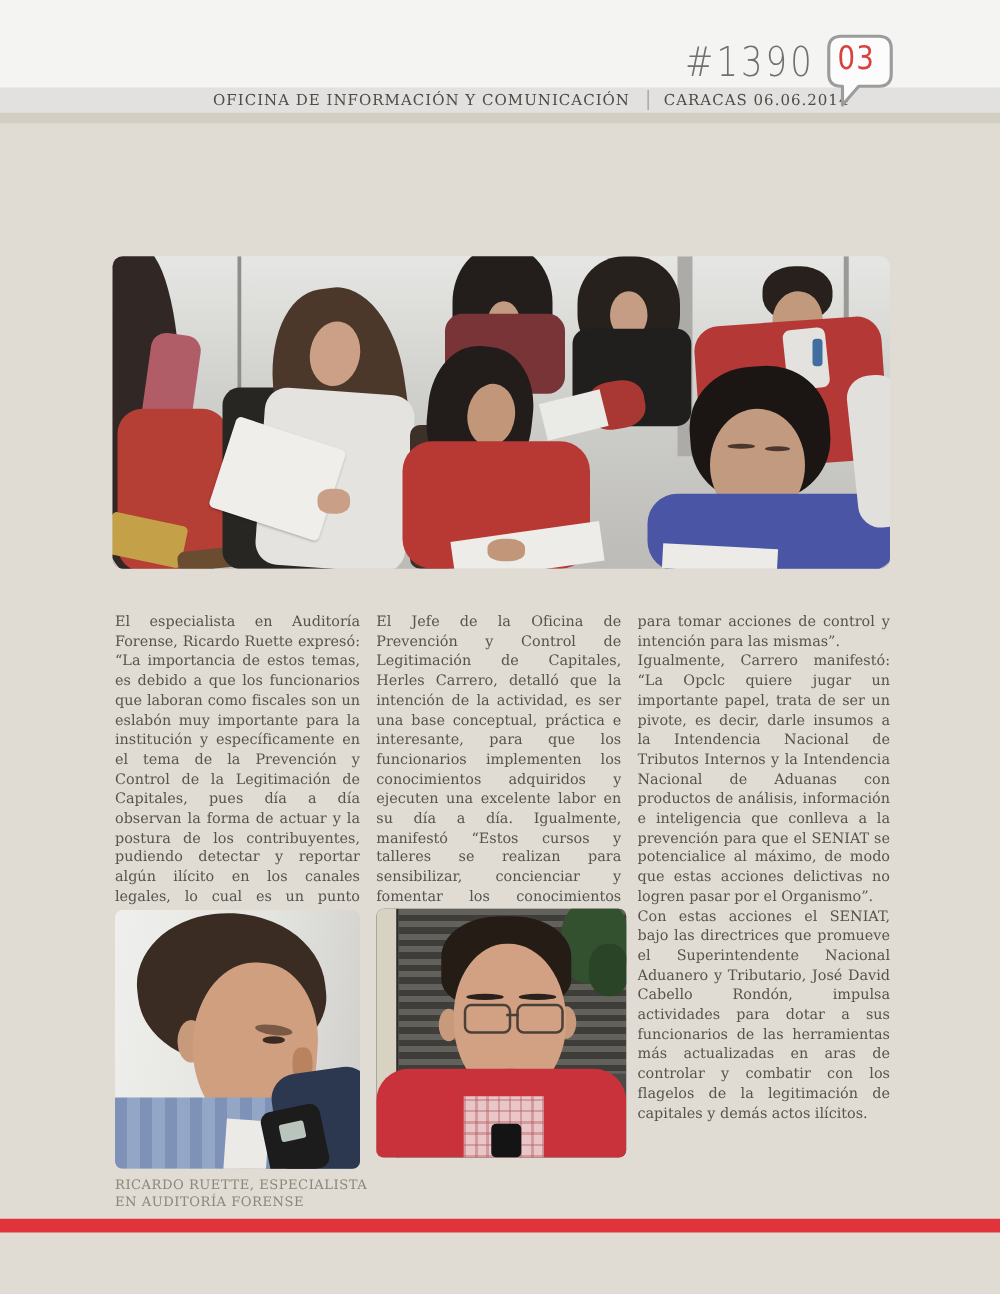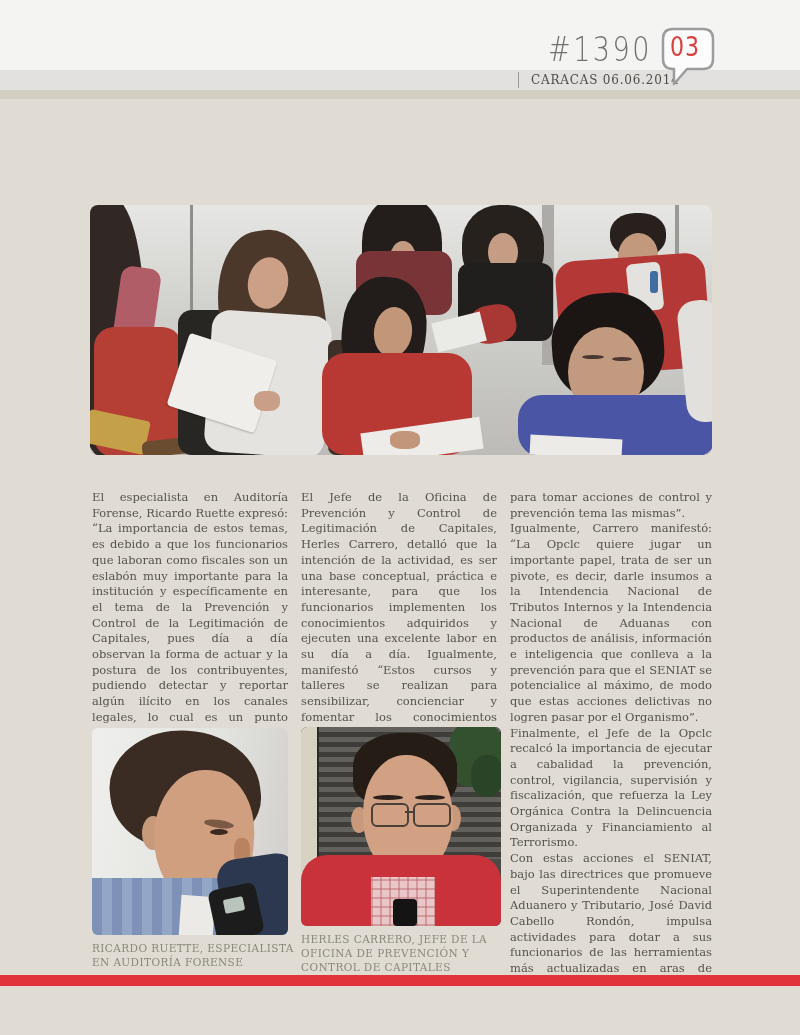--- a/index.html
+++ b/index.html
@@ -51,20 +51,21 @@
   .cap2{top:932px;left:301px;width:212px;}
 
   .red-bar{position:absolute;top:975px;left:0;width:800px;height:11px;background:#e0343a;}
 </style>
 </head>
 <body>
 
 <div class="page">
 
   <div class="band-gray"></div>
+  <div class="office-label">OFICINA DE INFORMACIÓN Y COMUNICACIÓN</div>
   <div class="band-divider"></div>
   <div class="dateline">CARACAS 06.06.2014</div>
   <div class="band-taupe"></div>
   <div class="issue-number">#1390</div>
   <svg class="bubble" viewBox="0 0 56 62">
     <path d="M13 3 H43 Q53 3 53 13 V33 Q53 43 43 43 H27 L14 58 V43 H13 Q3 43 3 33 V13 Q3 3 13 3 Z" fill="#fcfcfc" stroke="#9c9c9c" stroke-width="2.5" stroke-linejoin="round"></path>
   </svg>
   <div class="bubble-num">03</div>
 
   <div class="content-bg"></div>
@@ -125,23 +126,22 @@
   </div>
 
 
   <div class="col col1">
     <p>El especialista en Auditoría Forense, Ricardo Ruette expresó: “La importancia de estos temas, es debido a que los funcionarios que laboran como fiscales son un eslabón muy importante para la institución y específicamente en el tema de la Prevención y Control de la Legitimación de Capitales, pues día a día observan la forma de actuar y la postura de los contribuyentes, pudiendo detectar y reportar algún ilícito en los canales legales, lo cual es un punto importante en la lucha contra este flagelo”.</p>
   </div>
   <div class="col col2">
     <p>El Jefe de la Oficina de Prevención y Control de Legitimación de Capitales, Herles Carrero, detalló que la intención de la actividad, es ser una base conceptual, práctica e interesante, para que los funcionarios implementen los conocimientos adquiridos y ejecuten una excelente labor en su día a día. Igualmente, manifestó “Estos cursos y talleres se realizan para sensibilizar, concienciar y fomentar los conocimientos acerca de legitimación de capitales, del financiamiento al terrorismo y la delincuencia organizada,</p>
   </div>
   <div class="col col3">
-    <p>para tomar acciones de control y prevención tema las mismas”.</p>
+    <p>para tomar acciones de control y intención para las mismas”.</p>
     <p>Igualmente, Carrero manifestó: “La Opclc quiere jugar un importante papel, trata de ser un pivote, es decir, darle insumos a la Intendencia Nacional de Tributos Internos y la Intendencia Nacional de Aduanas con productos de análisis, información e inteligencia que conlleva a la prevención para que el SENIAT se potencialice al máximo, de modo que estas acciones delictivas no logren pasar por el Organismo”.</p>
-    <p>Finalmente, el Jefe de la Opclc recalcó la importancia de ejecutar a cabalidad la prevención, control, vigilancia, supervisión y fiscalización, que refuerza la Ley Orgánica Contra la Delincuencia Organizada y Financiamiento al Terrorismo.</p>
     <p>Con estas acciones el SENIAT, bajo las directrices que promueve el Superintendente Nacional Aduanero y Tributario, José David Cabello Rondón, impulsa actividades para dotar a sus funcionarios de las herramientas más actualizadas en aras de controlar y combatir con los flagelos de la legitimación de capitales y demás actos ilícitos.</p>
   </div>
 
   <div class="portrait p1">
     <div class="s" style="left:18px;top:2px;width:150px;height:120px;background:#3a2c22;border-radius:45% 55% 40% 50%;transform:rotate(-6deg);"></div>
     <div class="s" style="left:50px;top:88px;width:22px;height:34px;background:#c89a7c;border-radius:50%;"></div>
     <div class="s" style="left:62px;top:42px;width:100px;height:135px;background:#cf9f80;border-radius:50% 50% 45% 55%;transform:rotate(4deg);"></div>
     <div class="s" style="left:112px;top:92px;width:30px;height:8px;background:#7a5a44;border-radius:50%;transform:rotate(8deg);"></div>
     <div class="s" style="left:118px;top:101px;width:18px;height:6px;background:#3a2a20;border-radius:50%;"></div>
     <div class="s" style="left:142px;top:110px;width:16px;height:26px;background:#b9835f;border-radius:40%;"></div>
@@ -169,16 +169,15 @@
     <div class="s" style="left:112px;top:76px;width:34px;height:20px;border:2px solid #4a4038;border-radius:6px;"></div>
     <div class="s" style="left:104px;top:84px;width:10px;height:2px;background:#4a4038;"></div>
     <div class="s" style="left:94px;top:128px;width:28px;height:6px;background:#9a5f50;border-radius:50%;"></div>
     <div class="s" style="left:86px;top:138px;width:44px;height:32px;background:#c69674;"></div>
     <div class="s" style="left:0;top:128px;width:200px;height:71px;background:#c9323a;border-radius:26px 26px 0 0;"></div>
     <div class="s" style="left:70px;top:150px;width:64px;height:49px;background:repeating-linear-gradient(90deg,rgba(180,90,95,.4) 0 2px,transparent 2px 9px),repeating-linear-gradient(0deg,rgba(180,90,95,.4) 0 2px,transparent 2px 9px),#e9c6c8;"></div>
     <div class="s" style="left:92px;top:172px;width:24px;height:27px;background:#141414;border-radius:4px;"></div>
   </div>
 
   <div class="small-caption cap1">RICARDO RUETTE, ESPECIALISTA EN AUDITORÍA FORENSE</div>
-  <div class="small-caption cap2">HERLES CARRERO, JEFE DE LA OFICINA DE PREVENCIÓN Y CONTROL DE CAPITALES</div>
 
   <div class="red-bar"></div>
 </div>
 
 </body></html>

